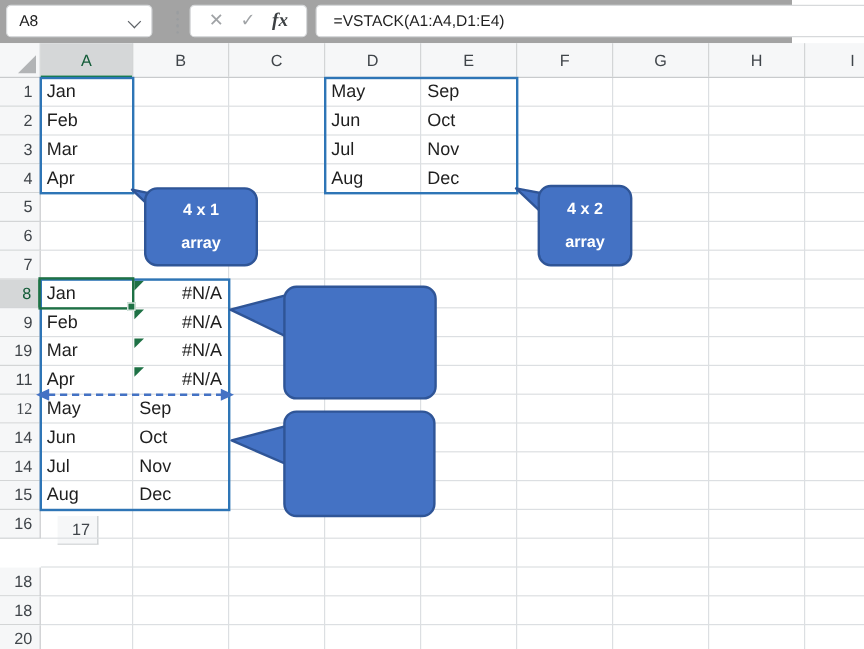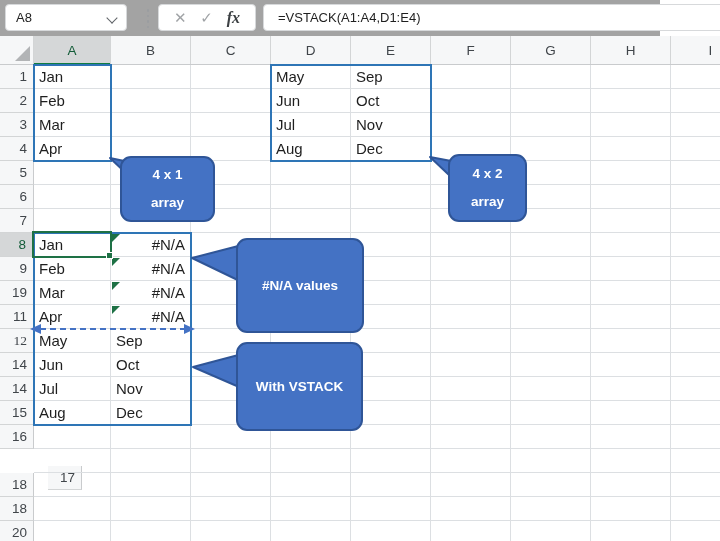--- a/index.html
+++ b/index.html
@@ -97,21 +97,21 @@
       <div class="row-hdr" style="top: 209px;">7</div>
       <div class="row-hdr sel" style="top: 233px;">8</div>
       <div class="row-hdr" style="top: 257px;">9</div>
       <div class="row-hdr" style="top: 281px;">19</div>
       <div class="row-hdr" style="top: 305px;">11</div>
       <div class="row-hdr" style="top: 329px; font-family: Liberation Serif, serif;">12</div>
       <div class="row-hdr" style="top: 353px;">14</div>
       <div class="row-hdr" style="top: 377px;">14</div>
       <div class="row-hdr" style="top: 401px;">15</div>
       <div class="row-hdr" style="top: 425px;">16</div>
-      <div class="row-hdr" style="top: 466px; margin-left: 48px;">17</div>
+      <div class="row-hdr" style="top: 430px; margin-left: 48px;">17</div>
       <div class="row-hdr" style="top: 473px;">18</div>
       <div class="row-hdr" style="top: 497px;">18</div>
       <div class="row-hdr" style="top: 521px;">20</div>
       <div class="gridline-v" style="left: 110px; top: 65px; height: 476px;"></div>
       <div class="gridline-v" style="left: 190px; top: 65px; height: 476px;"></div>
       <div class="gridline-v" style="left: 270px; top: 65px; height: 476px;"></div>
       <div class="gridline-v" style="left: 350px; top: 65px; height: 476px;"></div>
       <div class="gridline-v" style="left: 430px; top: 65px; height: 476px;"></div>
       <div class="gridline-v" style="left: 510px; top: 65px; height: 476px;"></div>
       <div class="gridline-v" style="left: 590px; top: 65px; height: 476px;"></div>
@@ -200,26 +200,24 @@
       <div>4 x 2</div>
       <div>array</div>
     </div>
   </div>
 
   <div>
     <svg class="overlay" style="left:190px;top:240px;" width="56" height="48">
       <polygon class="tail-poly" points="2,18 56,4 56,44"></polygon>
     </svg>
     <div class="callout-body" style="left:236px;top:238px;width:128px;height:95px;">
-      <div>#N/A values</div>
     </div>
   </div>
 
   <div>
     <svg class="overlay" style="left:190px;top:350px;" width="56" height="44">
       <polygon class="tail-poly" points="3,17 56,3 56,40"></polygon>
     </svg>
     <div class="callout-body" style="left:236px;top:342px;width:127px;height:89px;">
-      <div>With VSTACK</div>
     </div>
   </div>
 
 </div>
 
 </body></html>

